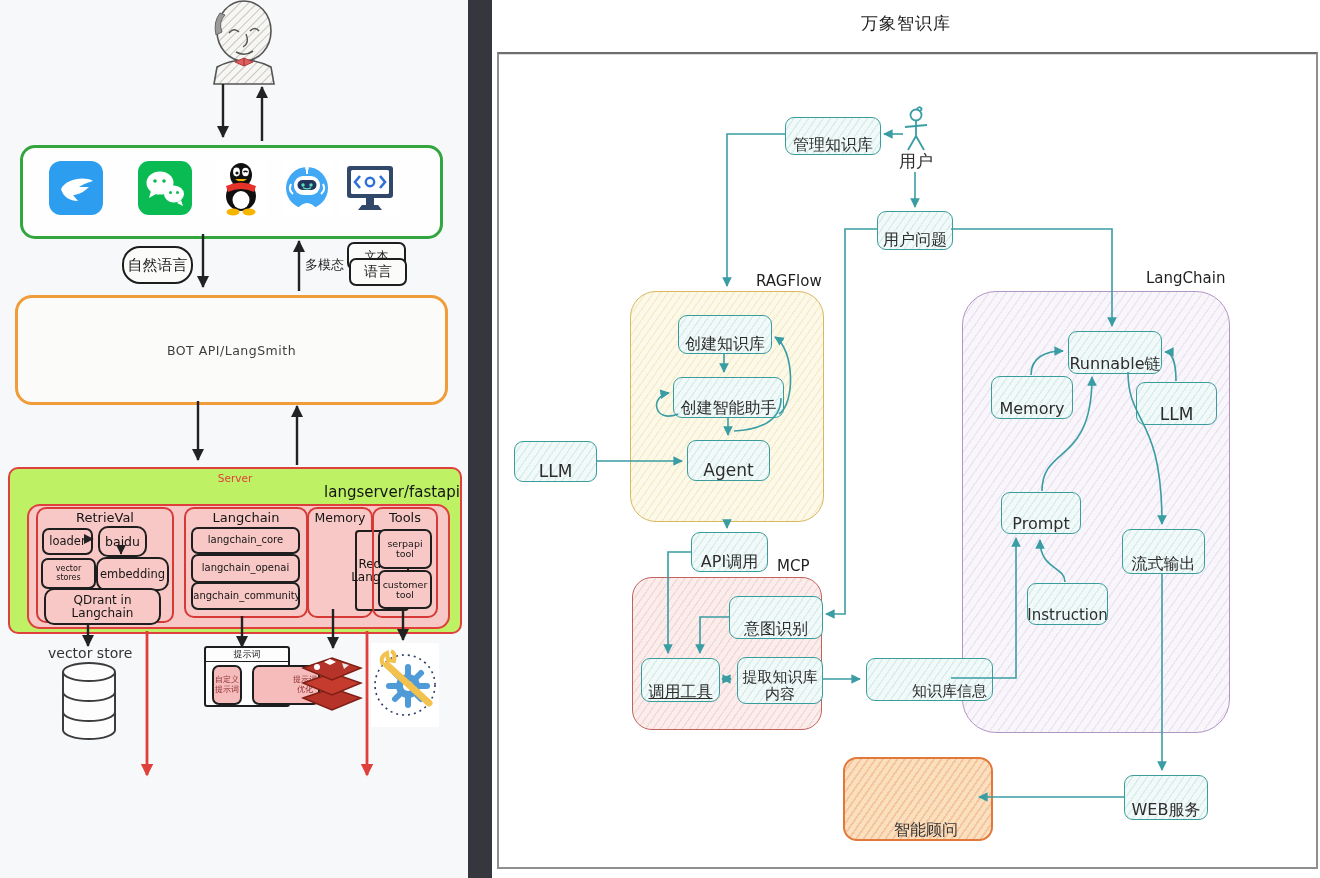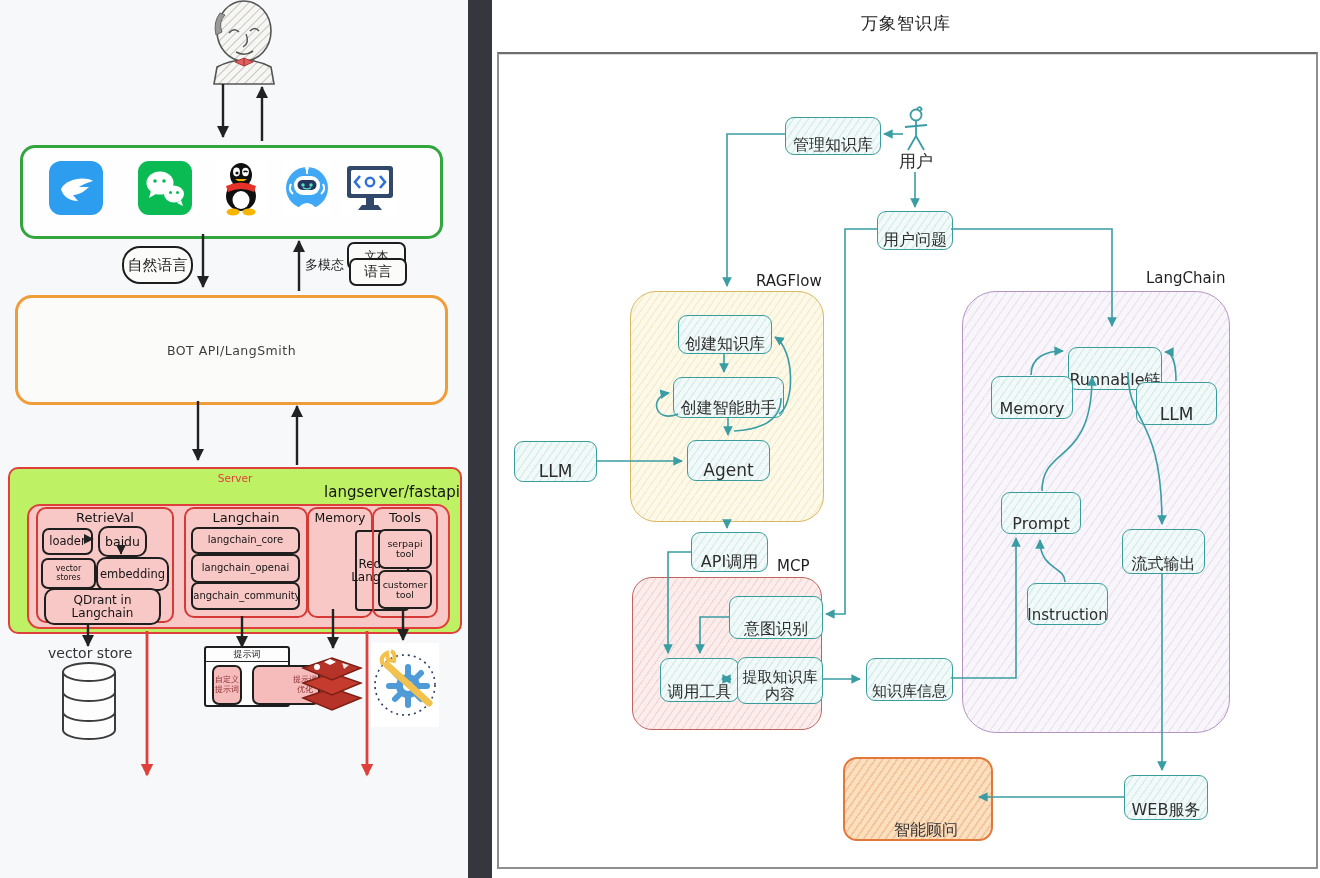--- a/index.html
+++ b/index.html
@@ -331,30 +331,30 @@
     </div>
   <div class="tn" style="left:514px;top:441px;width:81px;height:39px;font-size:17px;">
       <span>LLM</span>
     </div>
   <div class="tn" style="left:691px;top:532px;width:75px;height:38px;">
       <span>API调用</span>
     </div>
   <div class="tn" style="left:729px;top:596px;width:92px;height:41px;">
       <span>意图识别</span>
     </div>
-  <div class="tn" style="left:660px;top:658px;width:77px;height:42px;">
+  <div class="tn" style="left:641px;top:658px;width:77px;height:42px;text-decoration:underline;">
       <span>调用工具</span>
     </div>
   <div class="tn" style="left:737px;top:657px;width:84px;height:45px;font-size:15px;">
       <span>提取知识库内容</span>
     </div>
-  <div class="tn" style="left:866px;top:658px;width:85px;height:41px;font-size:15px;">
+  <div class="tn" style="left:866px;top:658px;width:85px;height:41px;font-size:15px;padding-left:40px;">
       <span>知识库信息</span>
     </div>
-  <div class="tn" style="left:1068px;top:347px;width:92px;height:41px;">
+  <div class="tn" style="left:1068px;top:331px;width:92px;height:41px;">
       <span>Runnable链</span>
     </div>
   <div class="tn" style="left:991px;top:376px;width:80px;height:41px;">
       <span>Memory</span>
     </div>
   <div class="tn" style="left:1136px;top:382px;width:79px;height:41px;font-size:17px;">
       <span>LLM</span>
     </div>
   <div class="tn" style="left:1001px;top:492px;width:78px;height:40px;">
       <span>Prompt</span>

